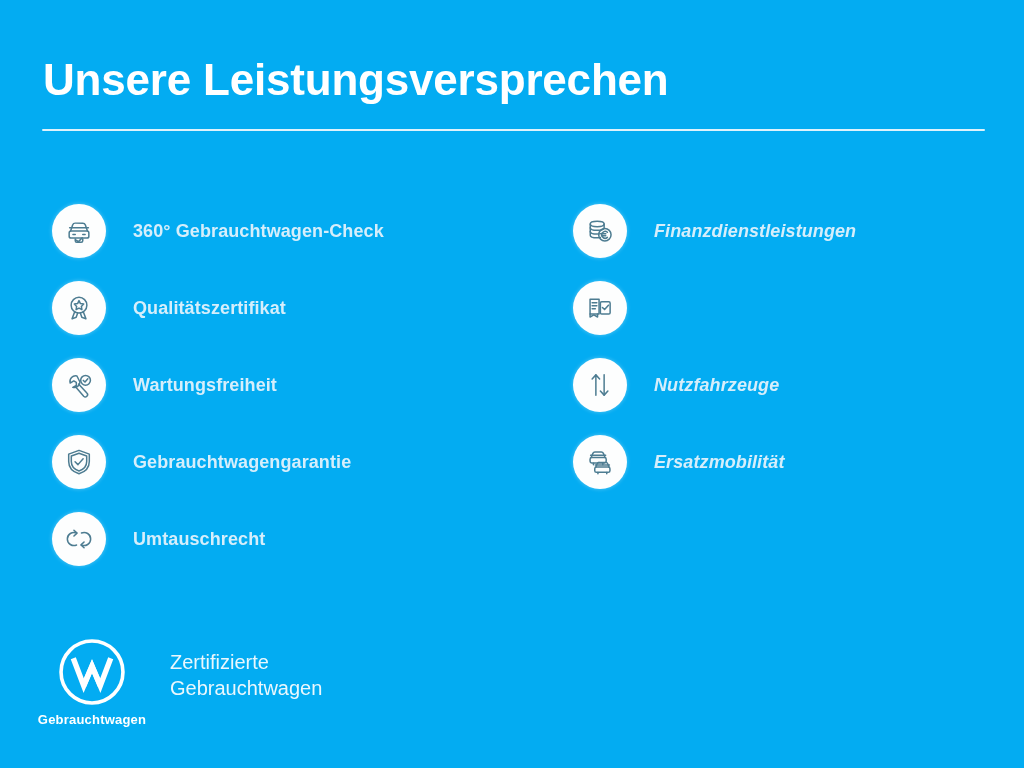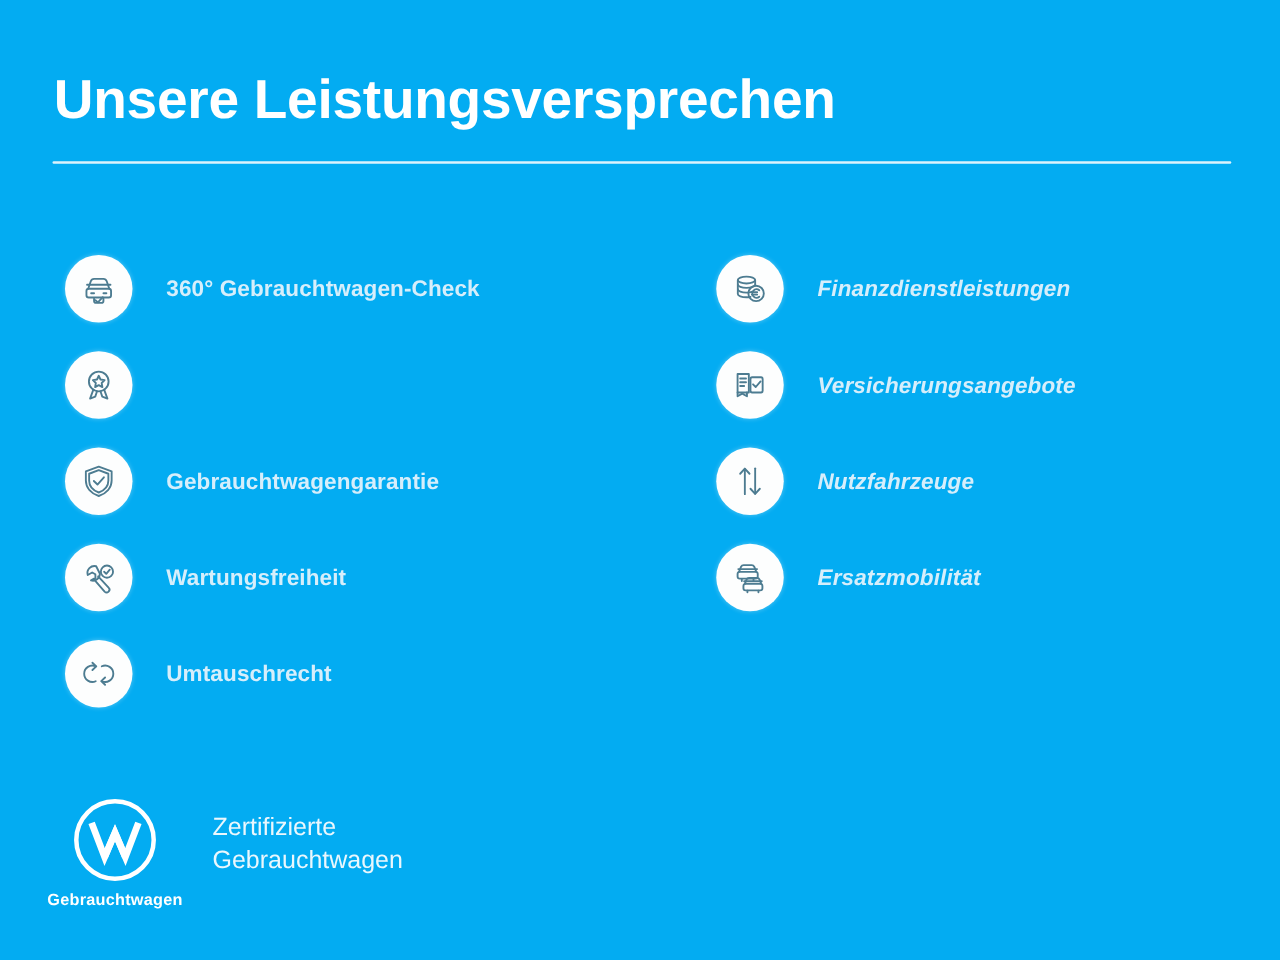--- a/index.html
+++ b/index.html
@@ -185,43 +185,44 @@
 
       <div class="benefit-row">
         <div class="benefit-badge">
           <svg viewBox="0 0 32 32">
             <circle cx="16" cy="13" r="8.4"></circle>
             <path d="M16 8.1 L17.5 11.3 L21 11.8 L18.5 14.3 L19.1 17.8 L16 16.1 L12.9 17.8 L13.5 14.3 L11 11.8 L14.5 11.3 Z"></path>
             <path d="M11.4 20 L8.6 27.6 L13 25.9 L14.4 21.8"></path>
             <path d="M20.6 20 L23.4 27.6 L19 25.9 L17.6 21.8"></path>
           </svg>
         </div>
-      </div>
-
-      <div class="benefit-row">
-        <div class="benefit-badge">
-          <svg viewBox="0 0 32 32">
-            <path d="M16 3.6 L27 7.6 L27 15.4 C27 21.8 22.4 26.5 16 28.6 C9.6 26.5 5 21.8 5 15.4 L5 7.6 Z"></path>
-            <path d="M16 6.6 L24.2 9.6 L24.2 15.4 C24.2 20.3 20.8 23.9 16 25.6 C11.2 23.9 7.8 20.3 7.8 15.4 L7.8 9.6 Z"></path>
-            <path d="M11.8 15.8 L14.9 18.8 L20.4 12.6"></path>
-          </svg>
-        </div>
-        <div class="benefit-label">Gebrauchtwagengarantie</div>
+        <div class="benefit-label">Qualitätszertifikat</div>
       </div>
 
       <div class="benefit-row">
         <div class="benefit-badge">
           <svg viewBox="0 0 32 32">
             <path d="M13.8 6.4 A6 6 0 0 0 6.6 13.9 L10.4 11.7 L13.1 13.2 L13.2 16.3 L9.4 18.5 A6 6 0 0 0 17 12.8 Z"></path>
             <path d="M15.5 15 L24.4 24.6 A2.4 2.4 0 0 1 21 28 L12.5 18.2"></path>
             <circle cx="23" cy="11" r="5.2"></circle>
             <path d="M20.6 11.1 L22.4 12.9 L25.4 9.3"></path>
           </svg>
         </div>
         <div class="benefit-label">Wartungsfreiheit</div>
+      </div>
+
+      <div class="benefit-row">
+        <div class="benefit-badge">
+          <svg viewBox="0 0 32 32">
+            <path d="M16 3.6 L27 7.6 L27 15.4 C27 21.8 22.4 26.5 16 28.6 C9.6 26.5 5 21.8 5 15.4 L5 7.6 Z"></path>
+            <path d="M16 6.6 L24.2 9.6 L24.2 15.4 C24.2 20.3 20.8 23.9 16 25.6 C11.2 23.9 7.8 20.3 7.8 15.4 L7.8 9.6 Z"></path>
+            <path d="M11.8 15.8 L14.9 18.8 L20.4 12.6"></path>
+          </svg>
+        </div>
+        <div class="benefit-label">Gebrauchtwagengarantie</div>
       </div>
 
       <div class="benefit-row">
         <div class="benefit-badge">
           <svg viewBox="0 0 32 32">
             <path d="M13.4 9.6 A7 7 0 1 0 13.4 22.4"></path>
             <path d="M10.6 6.6 L13.9 9.7 L10.6 12.8"></path>
             <path d="M18.6 22.4 A7 7 0 1 0 18.6 9.6"></path>
             <path d="M21.4 25.4 L18.1 22.3 L21.4 19.2"></path>
           </svg>
@@ -254,21 +255,20 @@
           <svg viewBox="0 0 32 32">
             <path d="M5.4 6.6 L15 6.6 L15 22.4 L5.4 22.4 Z"></path>
             <path d="M5.4 22.4 L5.4 25.6 L9.4 23.4 L13.4 25.6 L13.4 22.4"></path>
             <line x1="7.6" y1="10.4" x2="12.6" y2="10.4"></line>
             <line x1="7.6" y1="13.6" x2="12.6" y2="13.6"></line>
             <line x1="7.6" y1="16.8" x2="11" y2="16.8"></line>
             <rect x="16.4" y="9.4" width="10.4" height="13" rx="1.4"></rect>
             <path d="M18.6 15.4 L20.9 17.7 L25 13"></path>
           </svg>
         </div>
-        <div class="benefit-label">Versicherungsangebote</div>
       </div>
 
       <div class="benefit-row">
         <div class="benefit-badge">
           <svg viewBox="0 0 32 32">
             <line x1="11.6" y1="27" x2="11.6" y2="5.4"></line>
             <path d="M7.6 9.6 L11.6 5.2 L15.6 9.6"></path>
             <line x1="20.4" y1="5" x2="20.4" y2="26.6"></line>
             <path d="M16.4 22.4 L20.4 26.8 L24.4 22.4"></path>
           </svg>

